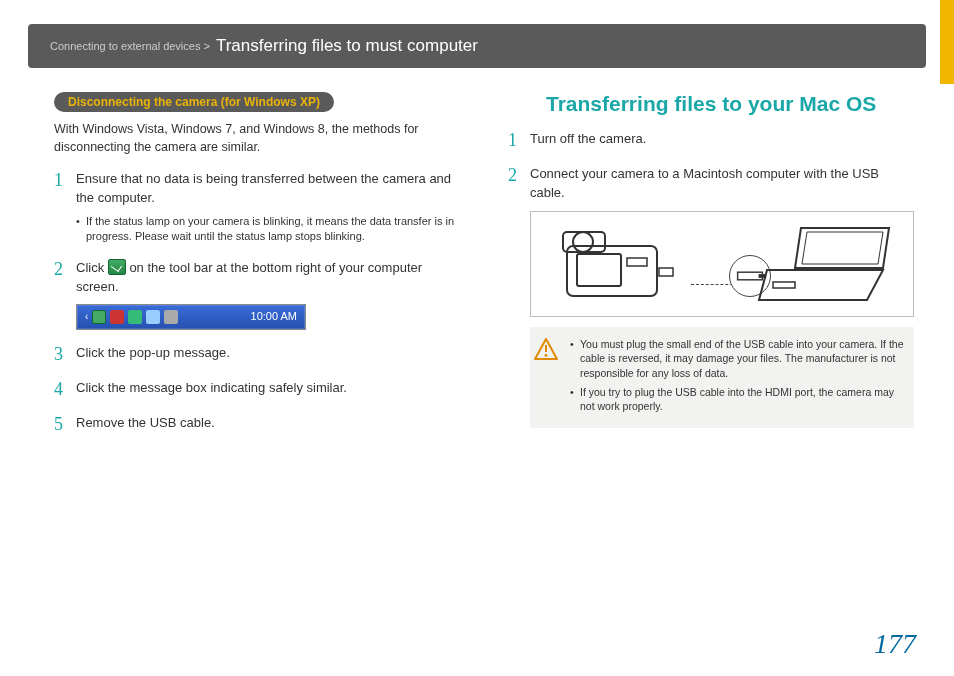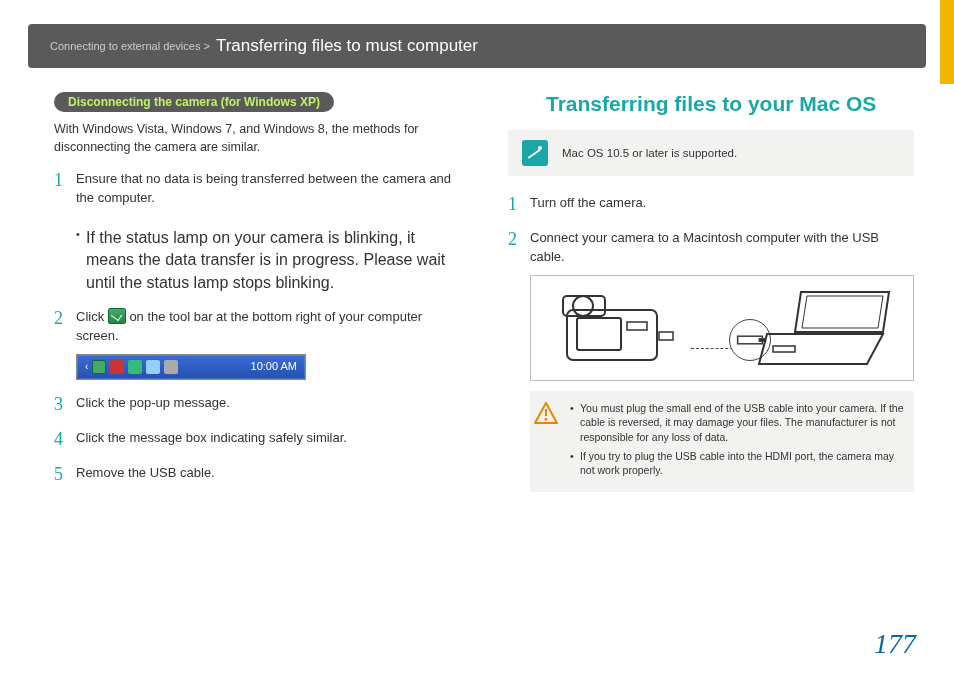--- a/index.html
+++ b/index.html
@@ -32,33 +32,33 @@
   }
   .page {
     display: flex;
     padding: 24px 40px 0 54px;
     gap: 48px;
   }
   .col { flex: 1; min-width: 0; }
   .pill {
     display: inline-block;
     background: #5a5a5a;
-    color: #bef264;
+    color: #eab308;
     font-size: 12px;
     font-weight: 600;
     padding: 3px 14px;
     border-radius: 11px;
     margin-bottom: 8px;
   }
   .lead { font-size: 12.5px; line-height: 1.45; margin-bottom: 14px; }
   ol.steps { list-style: none; }
   ol.steps > li { display: flex; margin-bottom: 14px; }
   .step-num { color: #1aa7a7; font-size: 18px; font-weight: 400; width: 22px; flex-shrink:0; font-family: Georgia, serif; }
   .step-body { font-size: 13px; line-height: 1.45; flex:1; }
-  .sub { margin-top: 19px; font-size: 16px; line-height:1.4; padding-left:10px; position:relative; }
+  .sub { margin-top: 6px; font-size: 11px; line-height:1.4; padding-left:10px; position:relative; }
   .sub::before { content:"•"; position:absolute; left:0; top:0; font-size:11px; }
   .inline-icon {
     display:inline-block; width:18px; height:16px; vertical-align:-3px;
     background: linear-gradient(#4a6, #284);
     border:1px solid #163; border-radius:2px; position:relative;
   }
   .inline-icon::after{
     content:""; position:absolute; left:3px; top:3px; width:8px; height:6px;
     border:1.5px solid #fff; border-top:none; border-left:none; transform:rotate(35deg);
   }
@@ -169,24 +169,20 @@
       <li>
         <span class="step-num">5</span>
         <div class="step-body">Remove the USB cable.</div>
       </li>
     </ol>
   </div>
 
   <div class="col">
     <h2 class="h2">Transferring files to your Mac OS</h2>
 
-    <div class="note-box">
-      <span class="note-ico"></span>
-      <span>Mac OS 10.5 or later is supported.</span>
-    </div>
 
     <ol class="steps">
       <li>
         <span class="step-num">1</span>
         <div class="step-body">Turn off the camera.</div>
       </li>
       <li>
         <span class="step-num">2</span>
         <div class="step-body">
           <span>Connect your camera to a Macintosh computer with the USB cable.</span>

